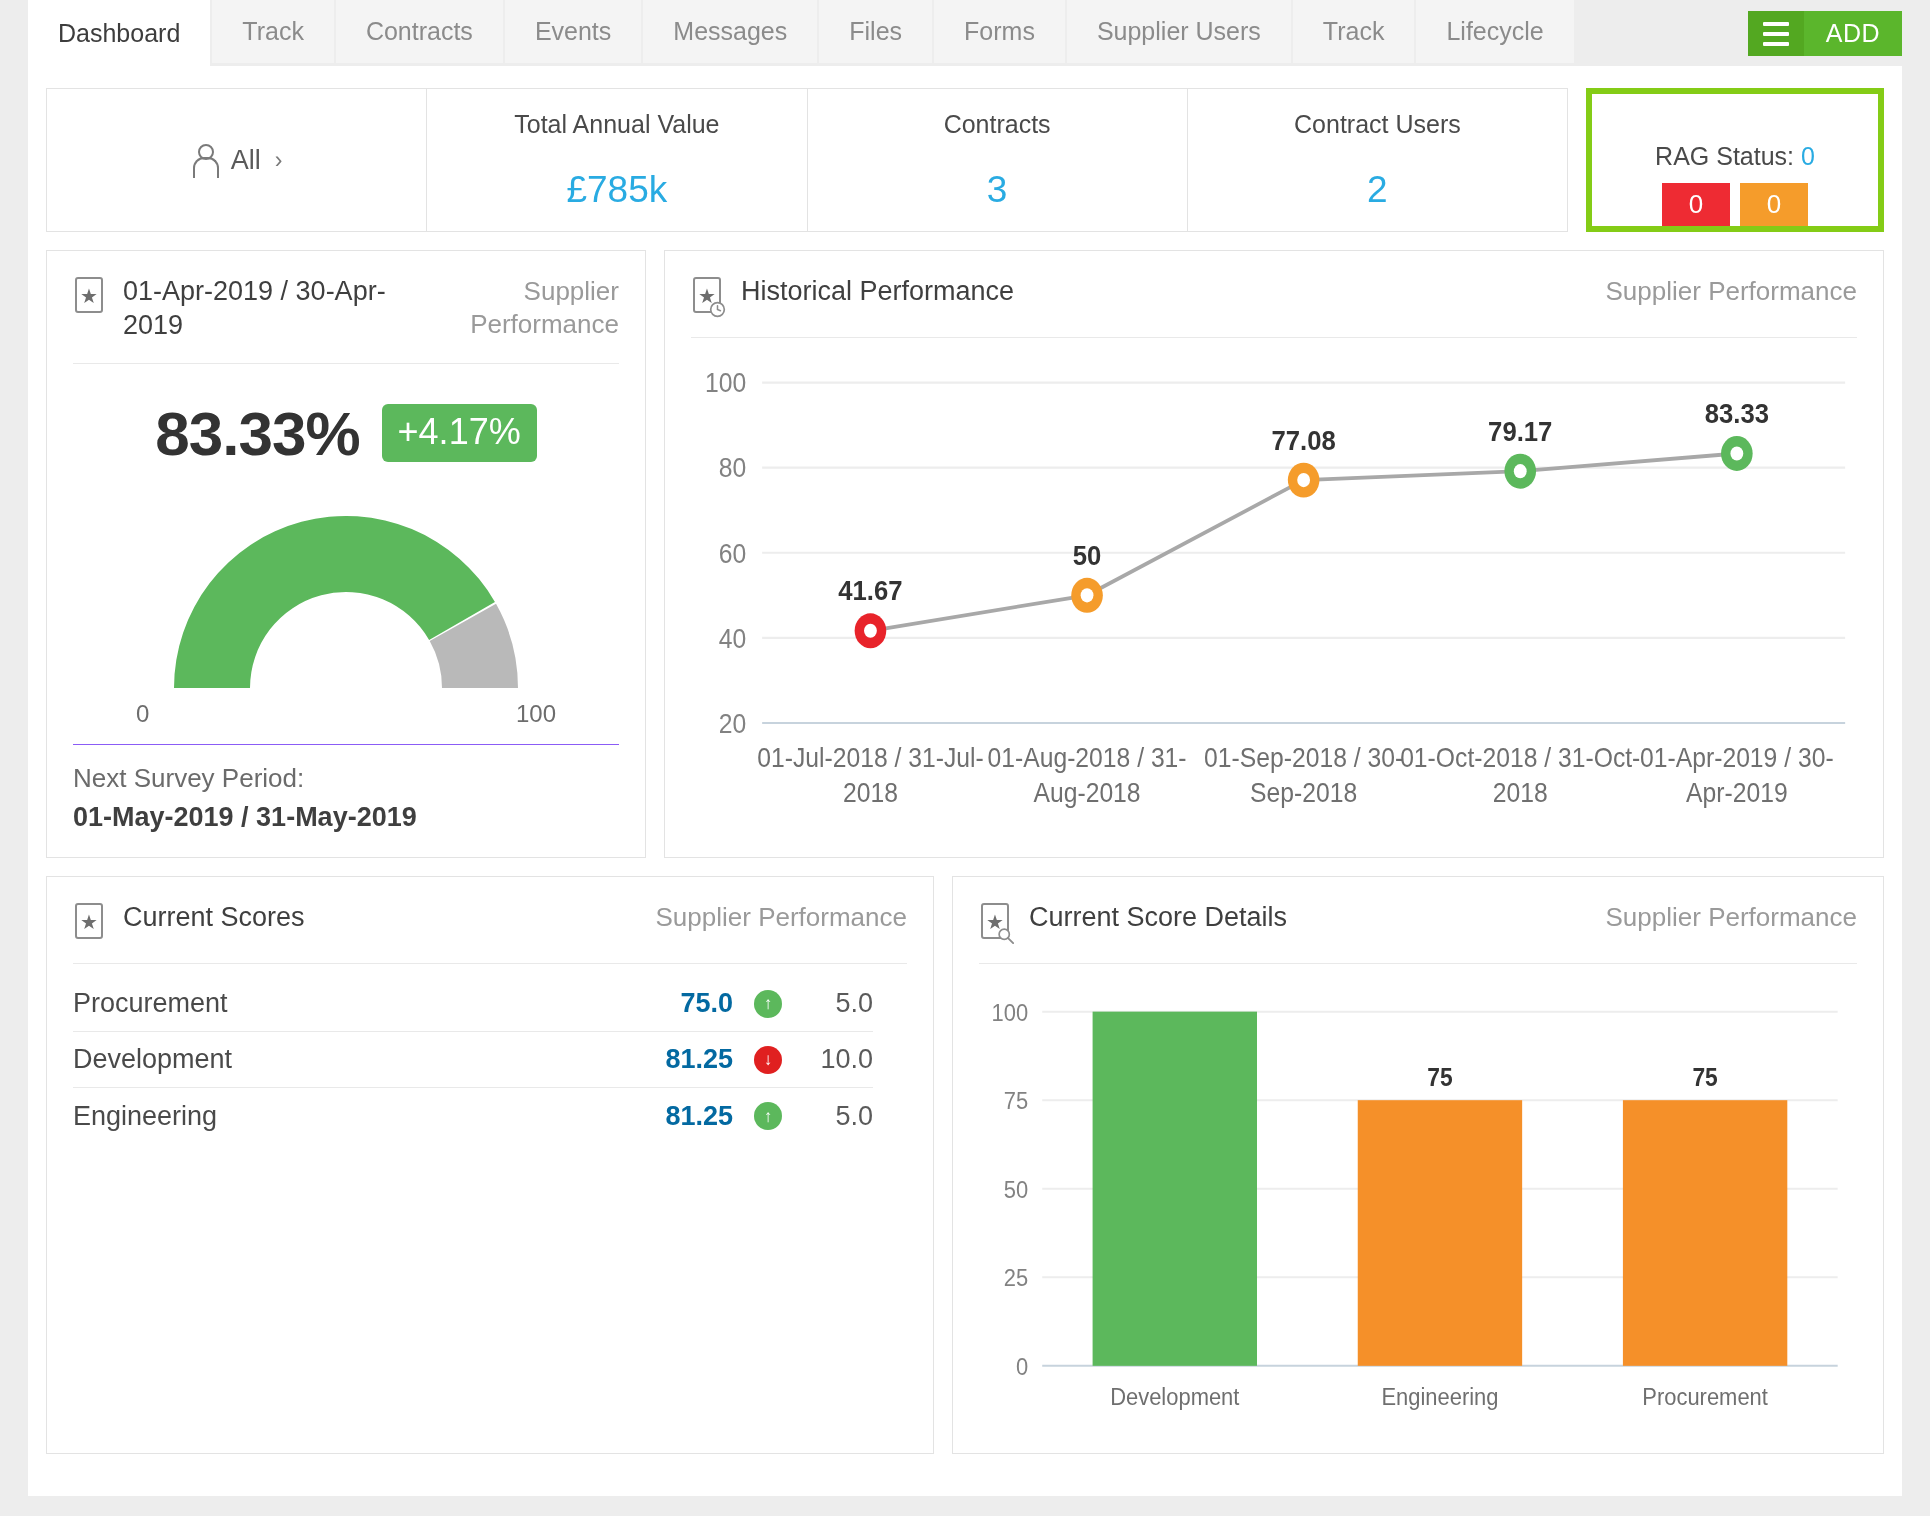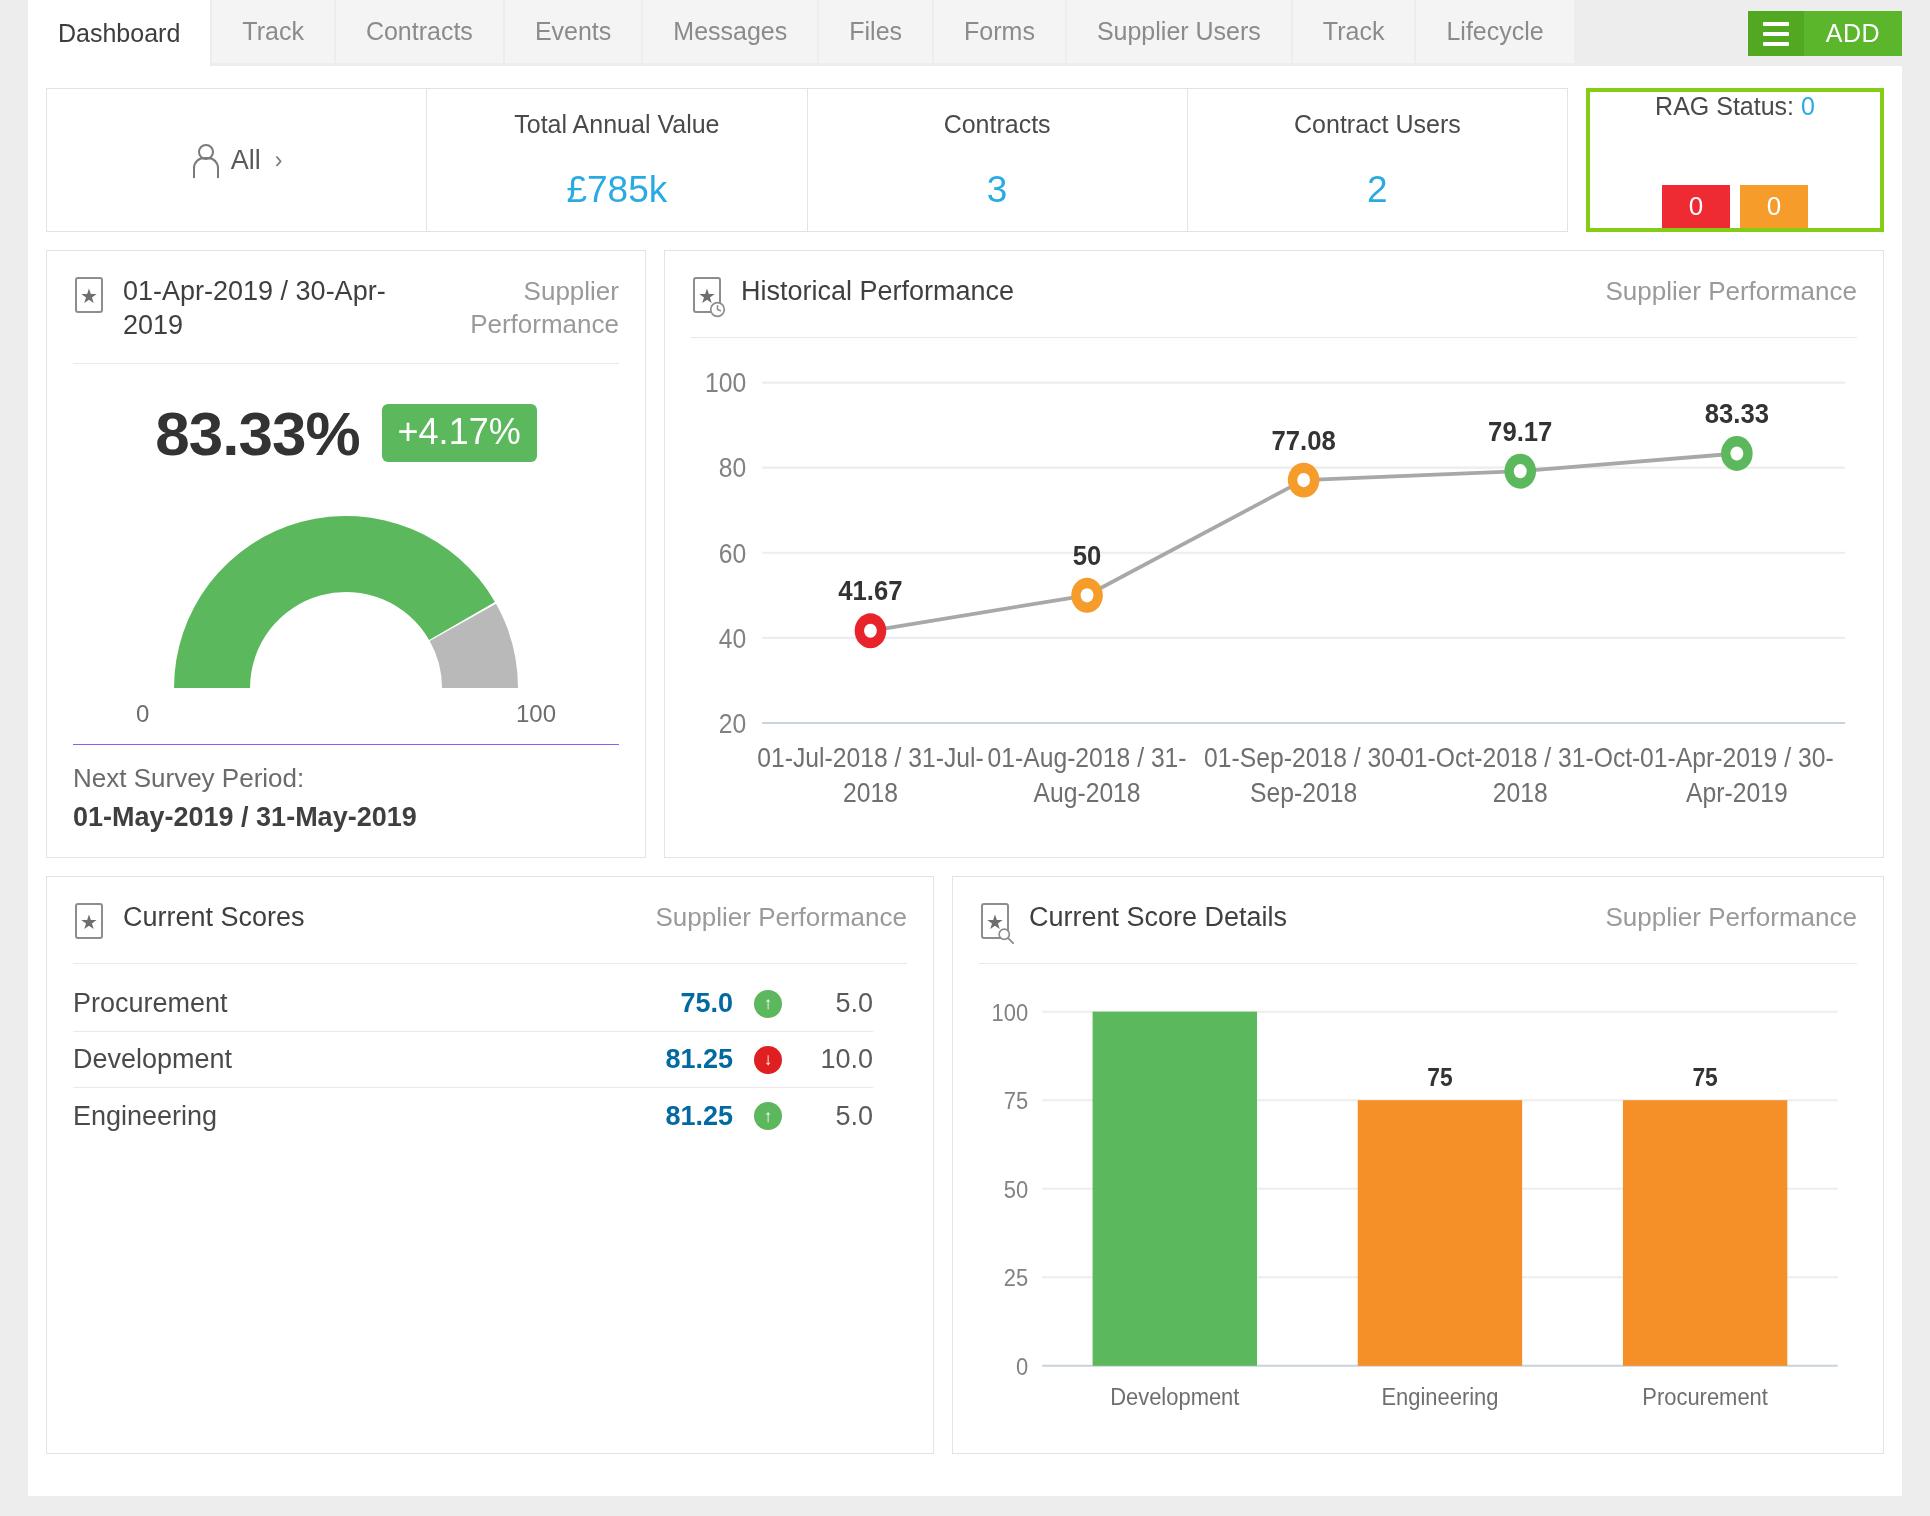--- a/index.html
+++ b/index.html
@@ -73,22 +73,22 @@
     content: ""; position: absolute; left: 7px; top: 0; width: 12px; height: 12px;
     border: 2px solid #7a7a7a; border-radius: 50%;
   }
   .person-icon::after {
     content: ""; position: absolute; left: 2px; top: 13px; width: 22px; height: 19px;
     border: 2px solid #7a7a7a; border-bottom: none;
     border-radius: 11px 11px 0 0;
   }
   .chev { font-size: 23px; color: #7a7a7a; }
   .ragcard {
-    background: #fff; border: 4px solid #84cc16; width: 298px;
-    display: flex; flex-direction: column; align-items: center; justify-content: space-between; gap: 12px;
+    background: #fff; border: 6px solid #84cc16; width: 298px;
+    display: flex; flex-direction: column; align-items: center; justify-content: flex-end; gap: 12px;
   }
   .rag-label { font-size: 25px; color: #4a4a4a; }
   .rag-label b { color: #29abe2; font-weight: 400; }
   .rag-chips { display: flex; gap: 10px; }
   .chip {
     width: 68px; height: 43px; display: flex; align-items: center; justify-content: center;
     color: #fff; font-size: 26px;
   }
   .chip.red { background: #ee2b33; }
   .chip.amber { background: #f59c2b; }

